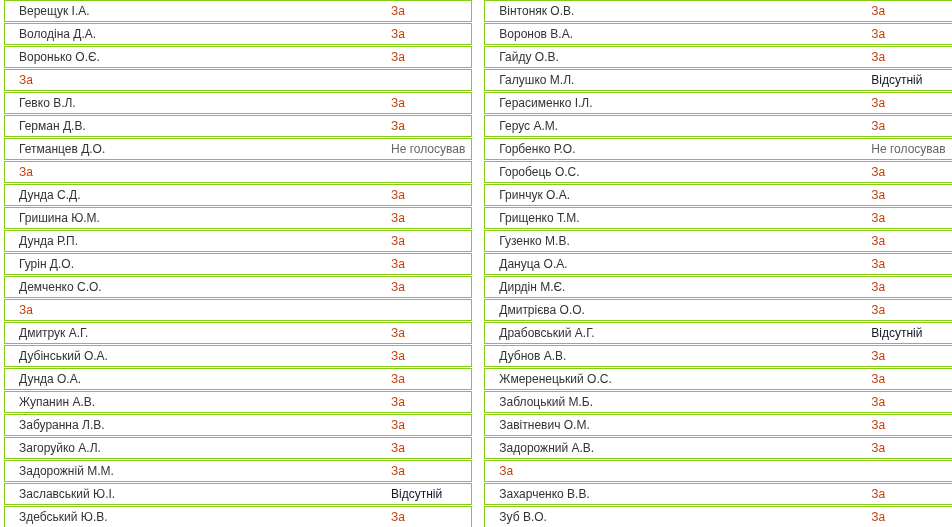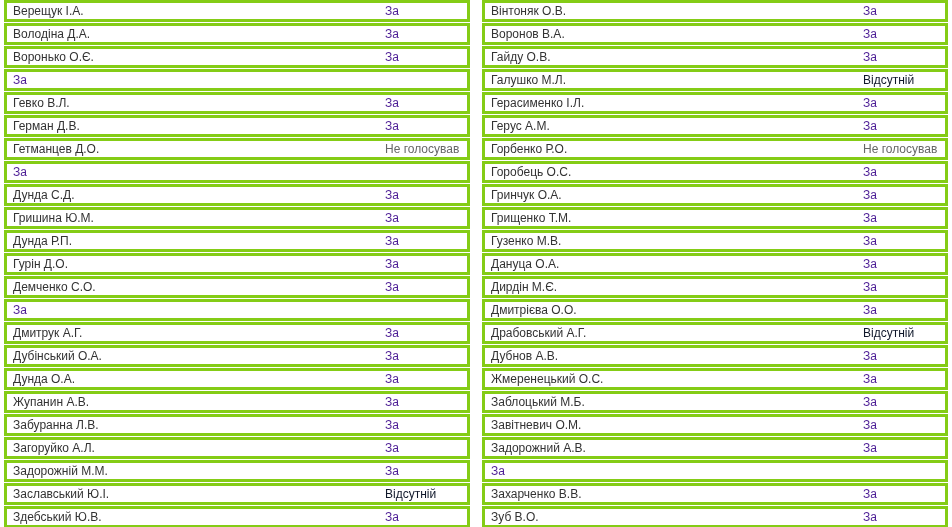--- a/index.html
+++ b/index.html
@@ -23,42 +23,43 @@
   }
   .col:first-child {
     padding-right: 6px;
   }
   .col:last-child {
     padding-left: 6px;
   }
   .row {
     display: flex;
     align-items: center;
-    border: 3px solid #84cc16;
+    border: 1px solid #84cc16;
     box-sizing: border-box;
     height: 22px;
     margin-bottom: 1px;
     background: #ffffff;
+    padding-left: 8px;
   }
   .name {
     flex: 0 0 360px;
     padding: 0 6px;
     color: #333;
     white-space: nowrap;
     overflow: hidden;
     text-overflow: ellipsis;
   }
   .vote {
     flex: 1 1 auto;
     padding: 0 6px;
     text-align: left;
     white-space: nowrap;
   }
   .vote.for {
-    color: #4c1d95;
+    color: #c2410c;
     font-weight: normal;
   }
   .vote.novote {
     color: #666;
   }
   .vote.absent {
     color: #0f172a;
   }
 </style>
 </head>

